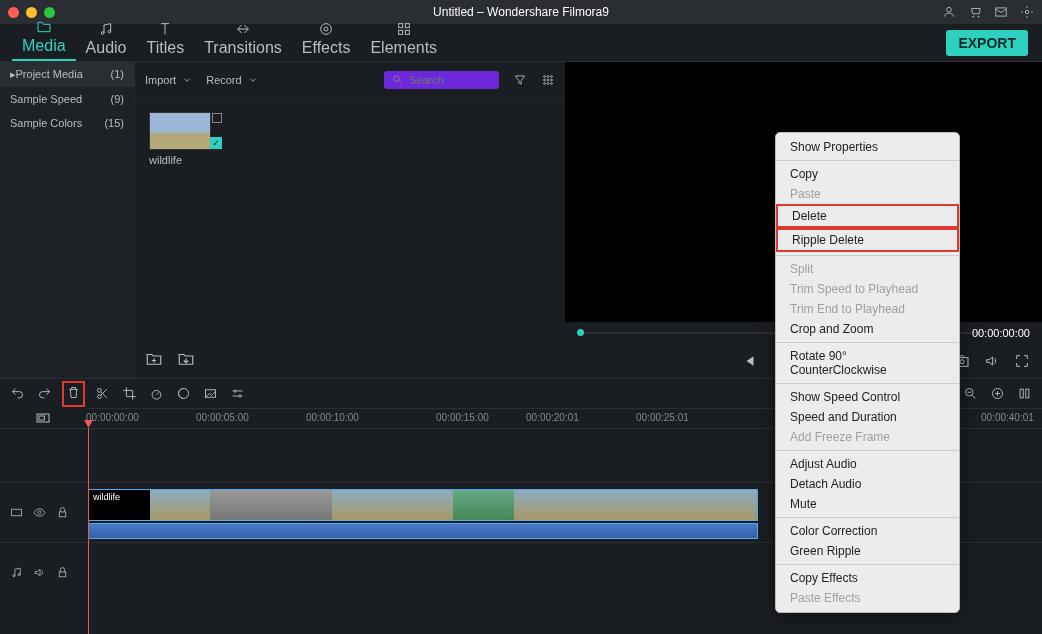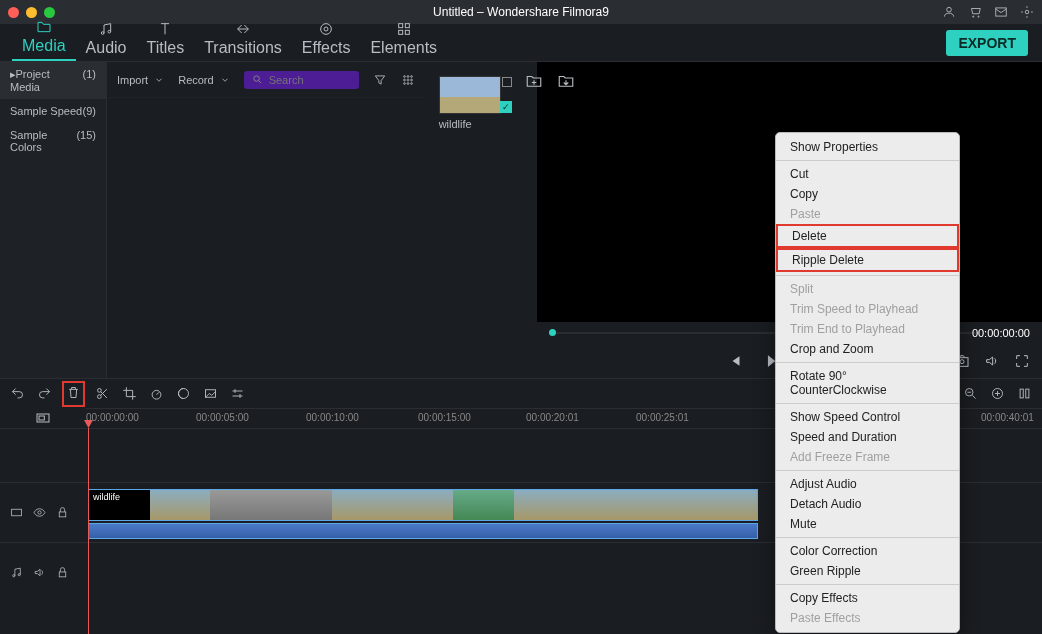--- a/index.html
+++ b/index.html
@@ -11,29 +11,29 @@
 .titlebar-title{position:absolute;left:50%;transform:translateX(-50%);color:#fff;font-size:12px;font-weight:500}
 .titlebar-right{margin-left:auto;display:flex;gap:12px}
 .titlebar-right svg{width:14px;height:14px;stroke:#b8bdc3;fill:none;stroke-width:1.5}
 .topnav{height:38px;background:#1a1d21;display:flex;align-items:flex-end;padding:0 12px;border-bottom:1px solid #2a2d31;position:relative}
 .topnav-item{display:flex;flex-direction:column;align-items:center;padding:2px 10px 4px;gap:2px;color:#b8bdc3;cursor:pointer}
 .topnav-item.active{color:#2ed1c0;border-bottom:2px solid #2ed1c0}
 .topnav-item svg{width:16px;height:16px;stroke:currentColor;fill:none;stroke-width:1.5}
 .topnav-item span{font-size:16px}
 .export-btn{position:absolute;right:14px;top:6px;background:#2ed1c0;color:#0a2a26;border:none;padding:5px 12px;font-size:14px;font-weight:600;border-radius:3px;cursor:pointer}
 .workspace{display:flex;height:316px}
-.sidebar{width:107px;background:#1e2125;border-right:1px solid #2a2d31}
+.sidebar{width:135px;background:#1e2125;border-right:1px solid #2a2d31}
 .sidebar-item{display:flex;justify-content:space-between;padding:6px 10px;font-size:11px;cursor:pointer}
 .sidebar-item.active{background:#2a2d31}
 .sidebar-handle{position:absolute;left:135px;top:150px;width:8px;height:40px;background:#2a2d31;border-radius:0 4px 4px 0;display:flex;align-items:center;justify-content:center;color:#666;font-size:8px}
-.mediapanel{width:430px;background:#1a1d21;display:flex;flex-direction:row;position:relative}
+.mediapanel{width:430px;background:#1a1d21;display:flex;flex-direction:column;position:relative}
 .mediabar{height:36px;display:flex;align-items:center;padding:0 10px;gap:14px;border-bottom:1px solid rgba(255,255,255,0.03)}
 .mediabar-item{display:flex;align-items:center;gap:6px;font-size:11px;cursor:pointer}
 .mediabar-item svg{width:10px;height:10px;stroke:#b8bdc3;fill:none;stroke-width:2}
-.searchbox{margin-left:auto;display:flex;align-items:center;background:#4c1d95;border-radius:3px;padding:3px 8px;gap:6px;width:115px}
+.searchbox{margin-left:auto;display:flex;align-items:center;background:#6d28d9;border-radius:3px;padding:3px 8px;gap:6px;width:115px}
 .searchbox svg{width:11px;height:11px;stroke:#888;fill:none;stroke-width:2}
 .searchbox input{background:none;border:none;outline:none;color:#b8bdc3;font-size:11px;width:80px}
 .mediabar-icon{width:14px;height:14px;stroke:#b8bdc3;fill:none;stroke-width:1.5;cursor:pointer}
 .mediacontent{flex:1;padding:14px;display:flex;gap:12px;align-items:flex-start}
 .clip{display:flex;flex-direction:column;gap:4px}
 .thumb{width:62px;height:38px;background:linear-gradient(#9bb8d8 0%,#9bb8d8 55%,#b4a878 55%,#b4a878 100%);position:relative;border:1px solid #333}
 .thumb-badge{position:absolute;right:-12px;top:0;width:10px;height:10px;border:1px solid #888;background:#1a1d21}
 .thumb-check{position:absolute;right:-12px;bottom:0;width:12px;height:12px;background:#2ed1c0;color:#0a2a26;font-size:9px;display:flex;align-items:center;justify-content:center}
 .clip-label{font-size:11px;color:#b8bdc3}
 .mediafooter{height:38px;display:flex;align-items:center;padding:0 10px;gap:14px}
@@ -321,21 +321,21 @@
   <div style="width:86px;height:20px;display:flex;align-items:center;justify-content:center">
     <svg viewBox="0 0 24 24" style="width:16px;height:16px;stroke:#b8bdc3;fill:none;stroke-width:1.5">
         <rect x="3" y="6" width="18" height="12"></rect>
         <rect x="6" y="9" width="8" height="6"></rect>
       </svg>
   </div>
   <div class="ruler" style="flex:1;margin-left:0">
     <span class="ruler-mark" style="left:0">00:00:00:00</span>
     <span class="ruler-mark" style="left:110px">00:00:05:00</span>
     <span class="ruler-mark" style="left:220px">00:00:10:00</span>
-    <span class="ruler-mark" style="left:332px">00:00:15:00</span>
+    <span class="ruler-mark" style="left:350px">00:00:15:00</span>
     <span class="ruler-mark" style="left:440px">00:00:20:01</span>
     <span class="ruler-mark" style="left:550px">00:00:25:01</span>
     <span class="ruler-mark" style="left:895px">00:00:40:01</span>
   </div>
 </div>
 
 <div class="timeline">
   <div class="track-headers">
     <div class="track-header hdr-first"></div>
     <div class="track-header">
@@ -387,21 +387,20 @@
       </div>
       <div class="audio-clip"></div>
     </div>
     <div class="track"></div>
   </div>
 </div>
 
 <div class="ctxmenu" id="ctxmenu">
     <div class="ctx-item"><span>Show Properties</span></div>
     <div class="ctx-sep"></div>
-    <div class="ctx-item"><span>Cut</span></div>
     <div class="ctx-item"><span>Copy</span></div>
     <div class="ctx-item disabled"><span>Paste</span></div>
     <div class="ctx-item ctx-hl"><span>Delete</span></div>
     <div class="ctx-item ctx-hl"><span>Ripple Delete</span></div>
     <div class="ctx-sep"></div>
     <div class="ctx-item disabled"><span>Split</span></div>
     <div class="ctx-item disabled"><span>Trim Speed to Playhead</span></div>
     <div class="ctx-item disabled"><span>Trim End to Playhead</span></div>
     <div class="ctx-item"><span>Crop and Zoom</span></div>
     <div class="ctx-sep"></div>

